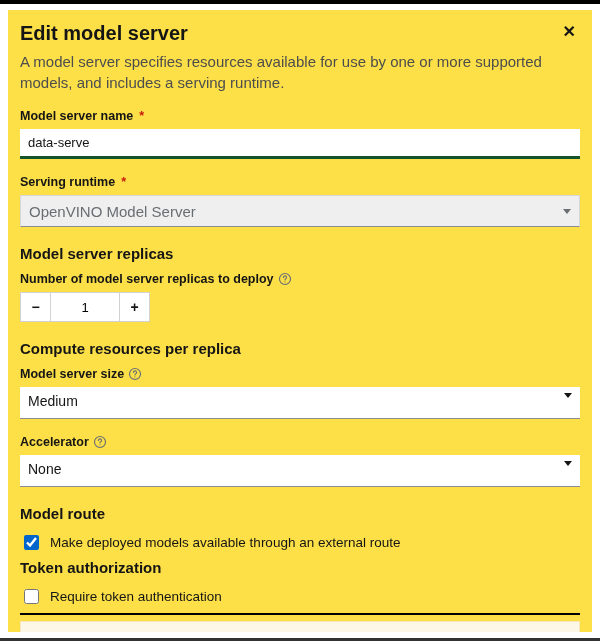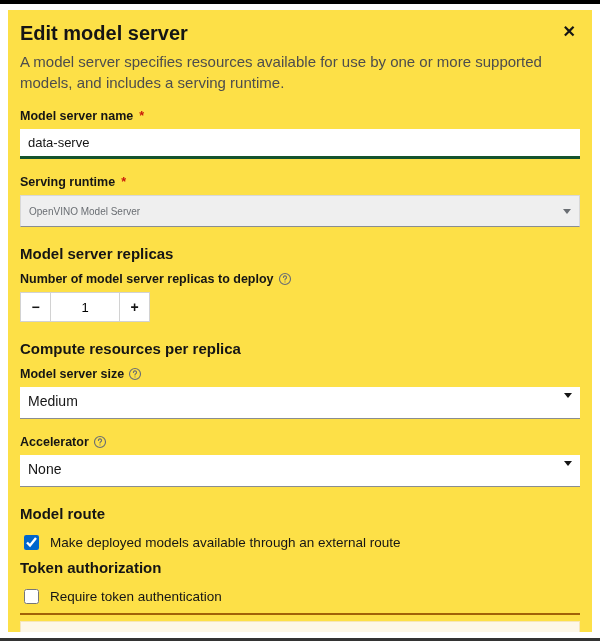--- a/index.html
+++ b/index.html
@@ -70,21 +70,21 @@
     background:#fff;
     outline:none;
     color:#151515;
   }
   .select-disabled {
     width:100%;
     background:#efefef;
     border:1px solid #d8d8d8;
     border-bottom:1px solid #8a8d90;
     padding:6px 8px;
-    font-size:10px;
+    font-size:15px;
     color:#6a6e73;
     display:flex;
     align-items:center;
     justify-content:space-between;
     height:32px;
   }
   .select-plain {
     width:100%;
     background:#fff;
     border:none;
@@ -146,21 +146,21 @@
     align-items:center;
     gap:8px;
     font-size:13.5px;
     margin: 4px 0 6px 0;
   }
   .checkbox-row input[type=checkbox] {
     width:15px; height:15px;
     accent-color:#0066cc;
   }
   .token-row {
-    border-bottom:2px solid #a16207;
+    border-bottom:2px solid #000000;
     padding-bottom:6px;
   }
   .alert-warning {
     display:flex;
     gap:10px;
     align-items:flex-start;
     background:#fdf7e7;
     border:1px solid #f6e6b8;
     padding:12px 14px;
     margin-top:6px

